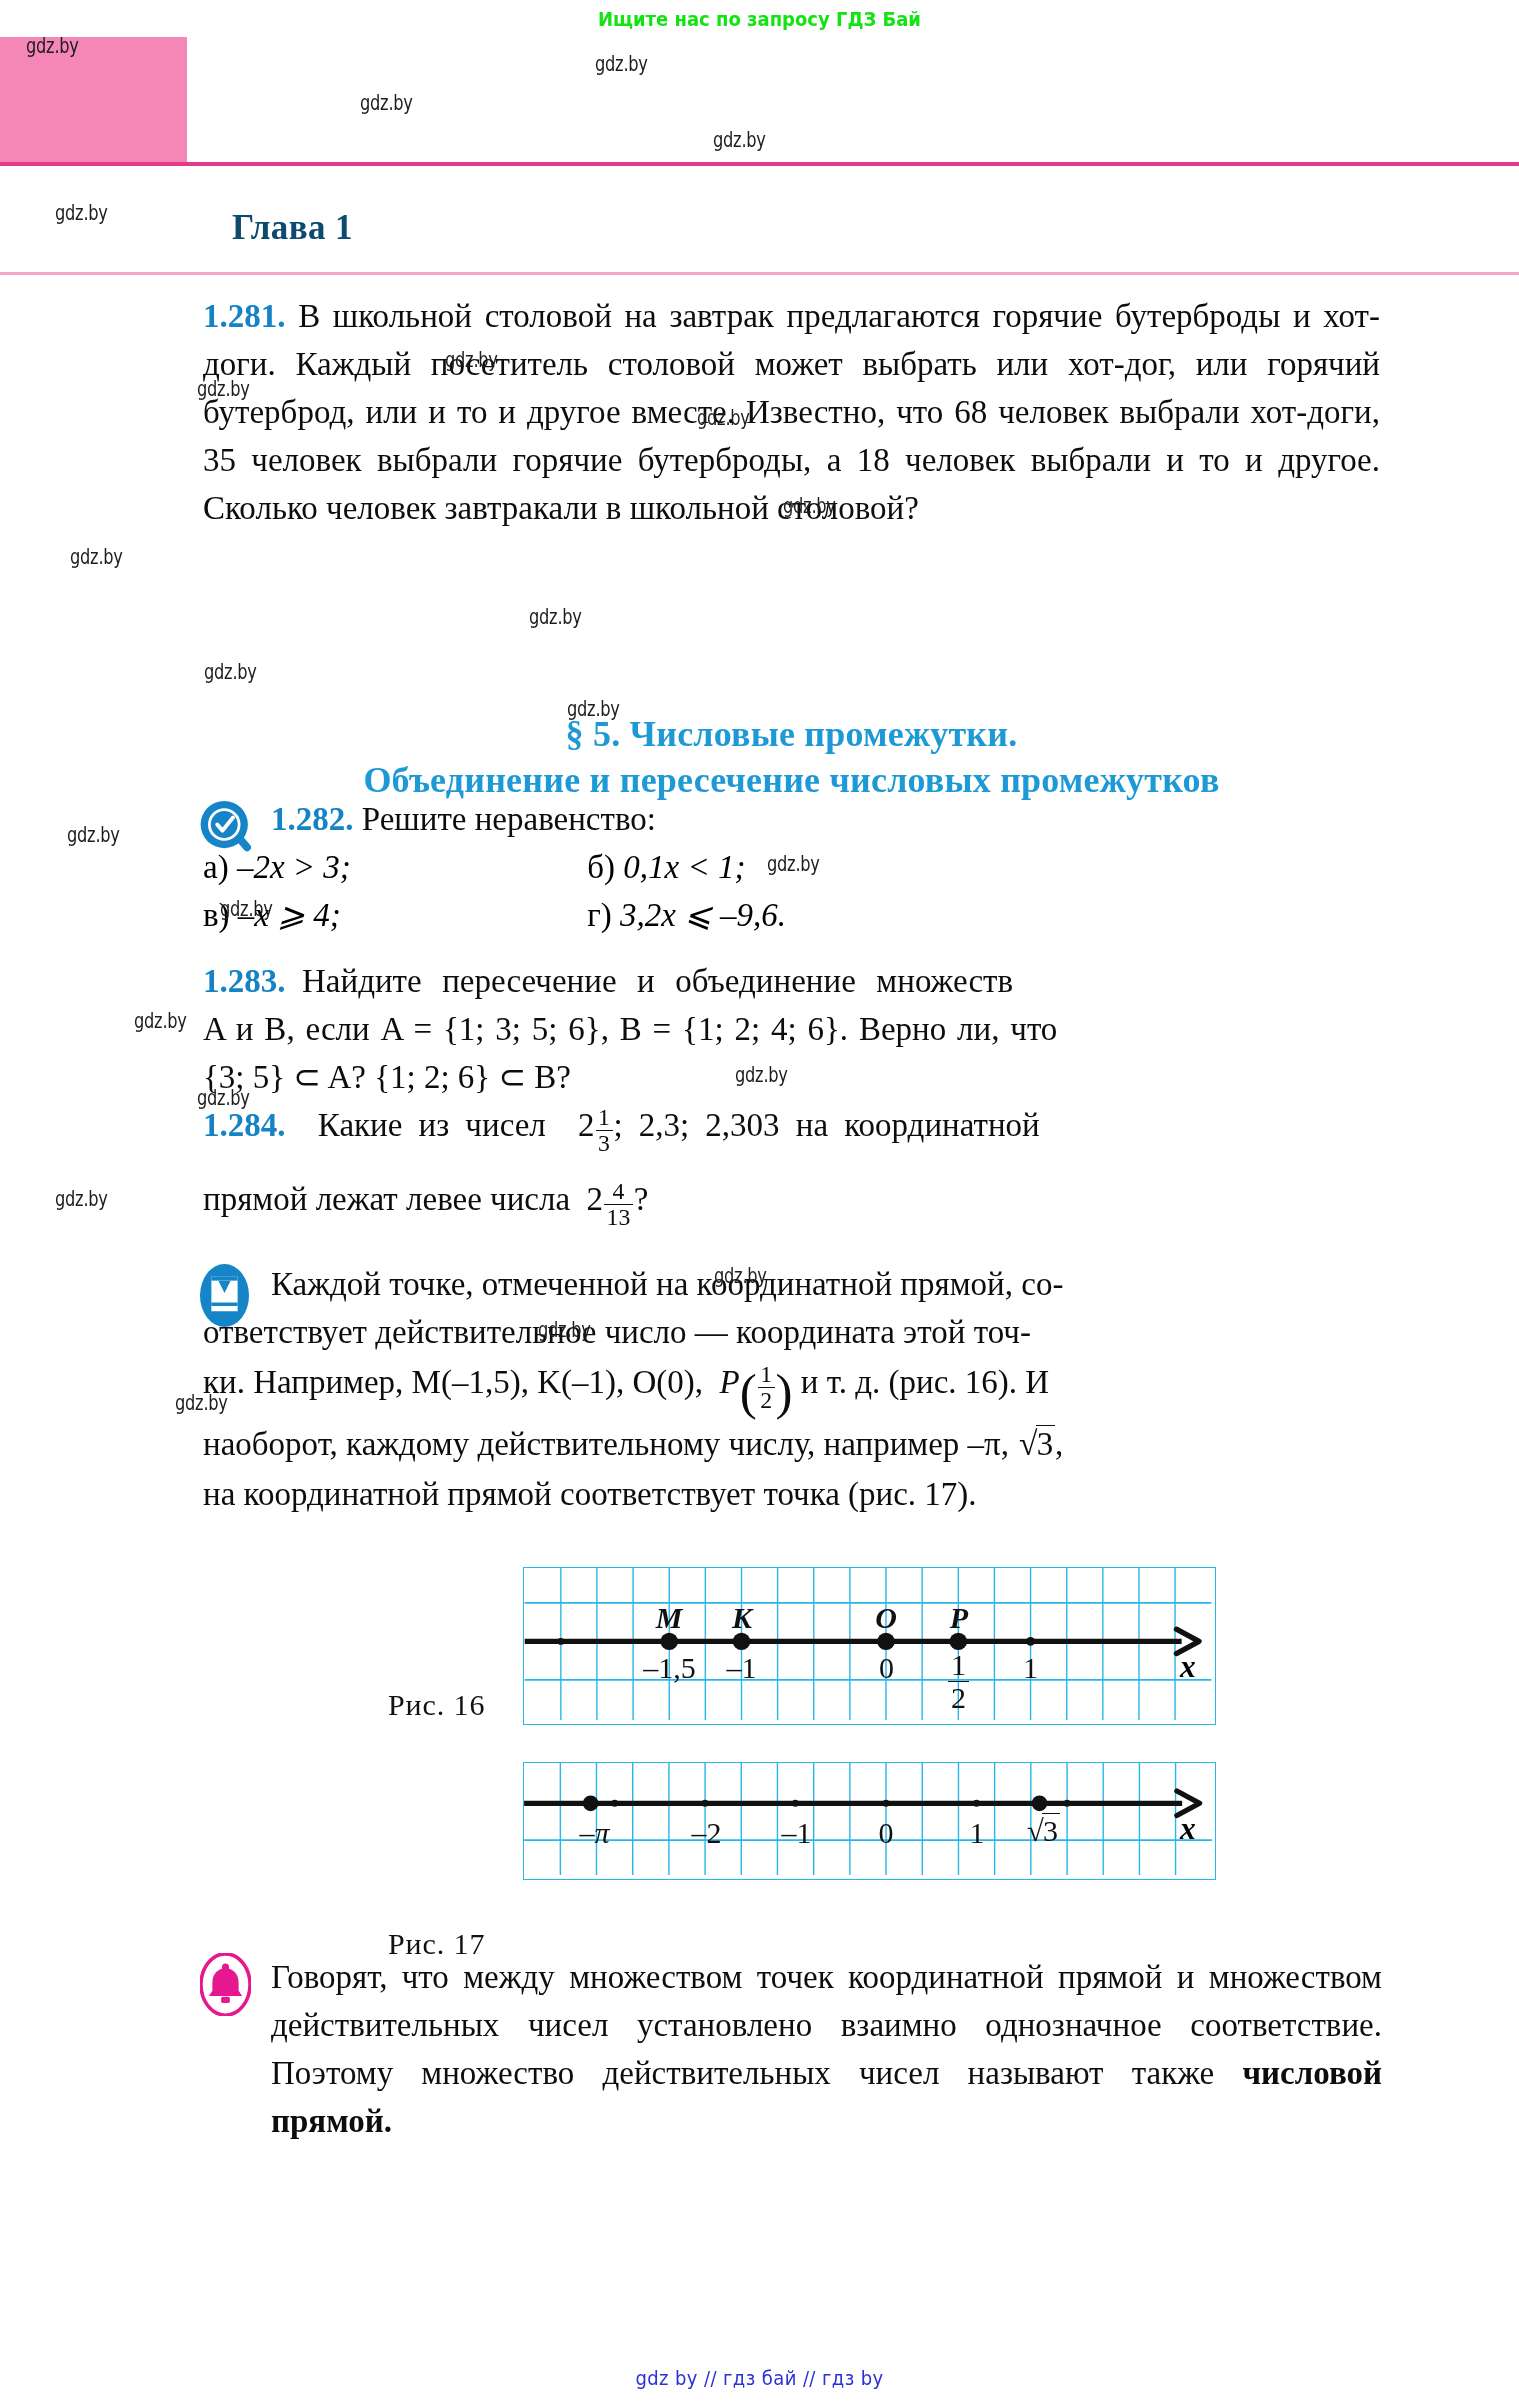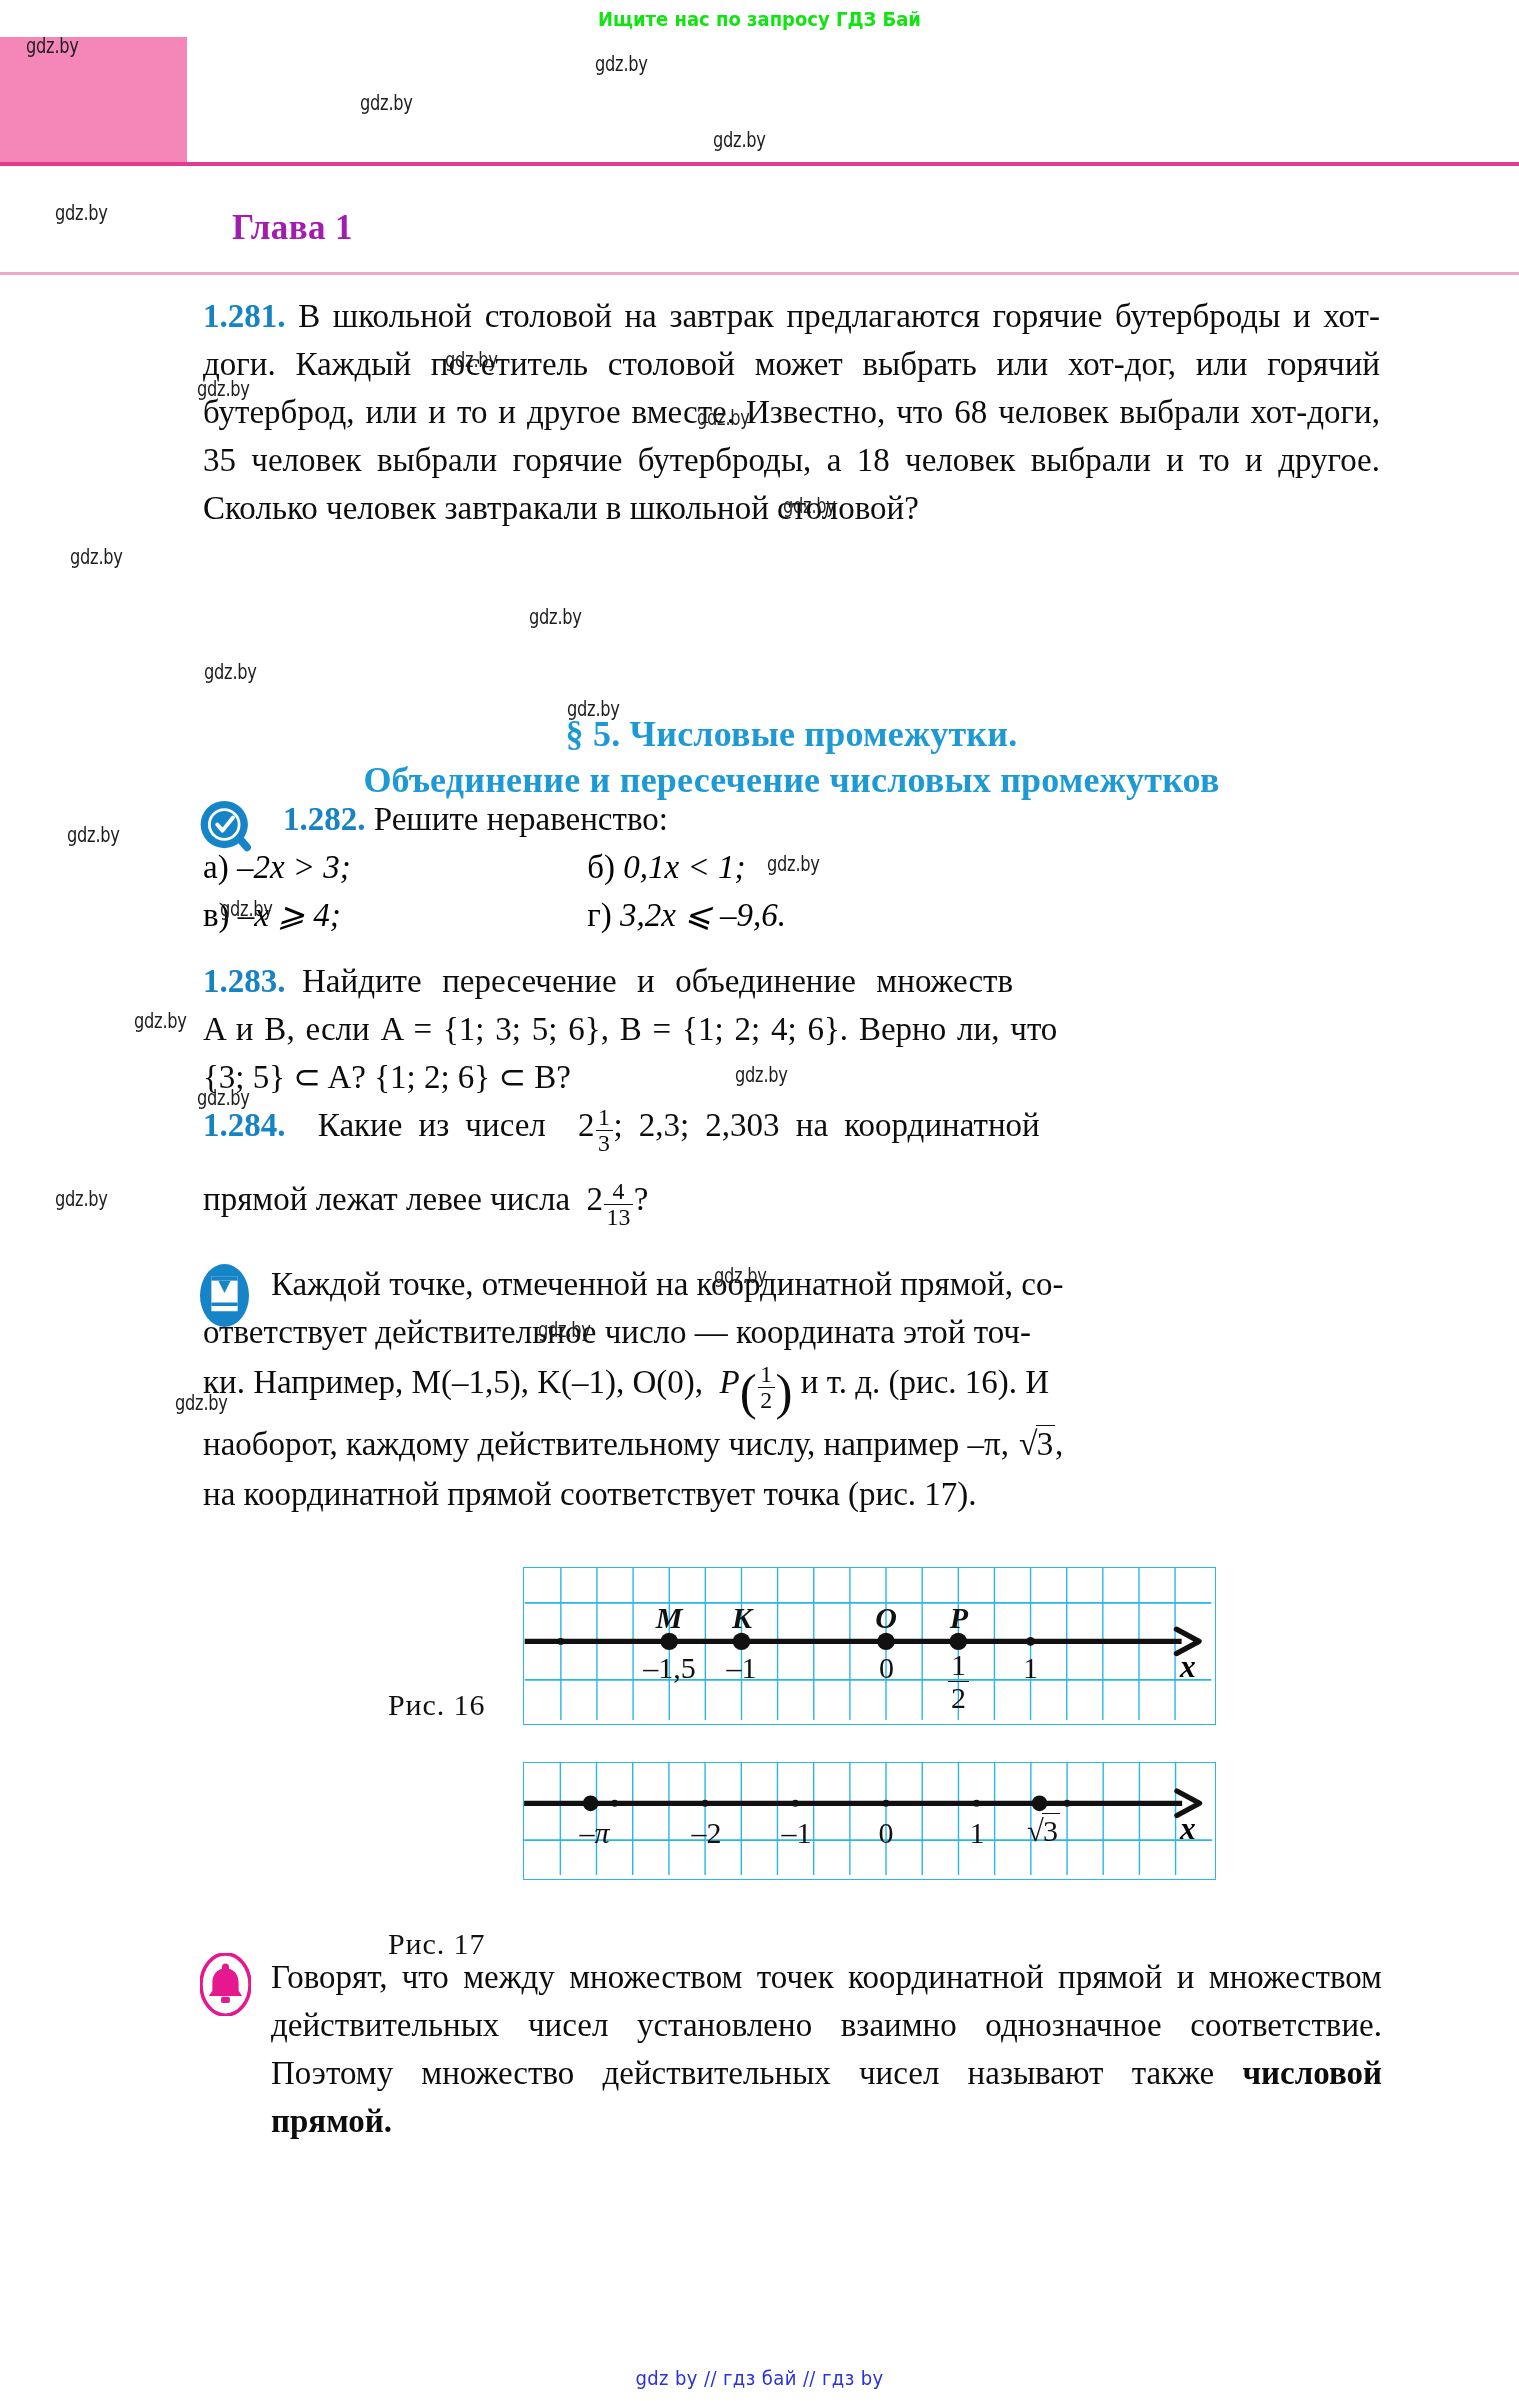--- a/index.html
+++ b/index.html
@@ -40,21 +40,21 @@
     background:#f487b7;
   }
   .page-num{
     position:absolute;left:140px;top:214px;
     font-family:"DejaVu Sans Condensed","DejaVu Sans",sans-serif;
     font-weight:bold;font-size:33px;color:#ffffff;
   }
   .chapter-title{
     position:absolute;left:232px;top:208px;
     font-family:"Liberation Serif",serif;
-    font-weight:bold;font-size:35px;color:#a21caf;
+    font-weight:bold;font-size:35px;color:#0c4a6e;
     letter-spacing:0.4px;
   }
   .hrule{
     position:absolute;left:0;right:0;top:162px;height:3.5px;background:#e23b8d;
   }
   .hrule2{
     position:absolute;left:0;right:0;top:272px;height:2.6px;background:#f0a7c8;
   }
   p.body{
     margin:0 0 0 0;
@@ -156,21 +156,21 @@
 </div>
 
 <div class="badge" style="left:198px;top:800px;">
   <svg width="56" height="56" viewBox="0 0 64 64">
     <circle cx="30" cy="28" r="27" fill="#1585c8"></circle>
     <path d="M44 40 L56 54" stroke="#1585c8" stroke-width="9" stroke-linecap="round"></path>
     <circle cx="30" cy="28" r="17" fill="none" stroke="#ffffff" stroke-width="3.2"></circle>
     <path d="M22 28 L28 35 L40 20" fill="none" stroke="#ffffff" stroke-width="4.5" stroke-linecap="round" stroke-linejoin="round"></path>
   </svg>
 </div>
-<div style="position:absolute;left:271px;top:795px;width:1111px;margin-left:12px;">
+<div style="position:absolute;left:271px;top:795px;width:1111px;">
   <p class="body">
     <span class="num">1.282.</span>
     <span>Решите неравенство:</span>
   </p>
 </div>
 <div class="two-col" style="top:843px;">
   <div>
     <span class="c1">
       <span>а)</span>
       <span class="it">–2x &gt; 3;</span>

